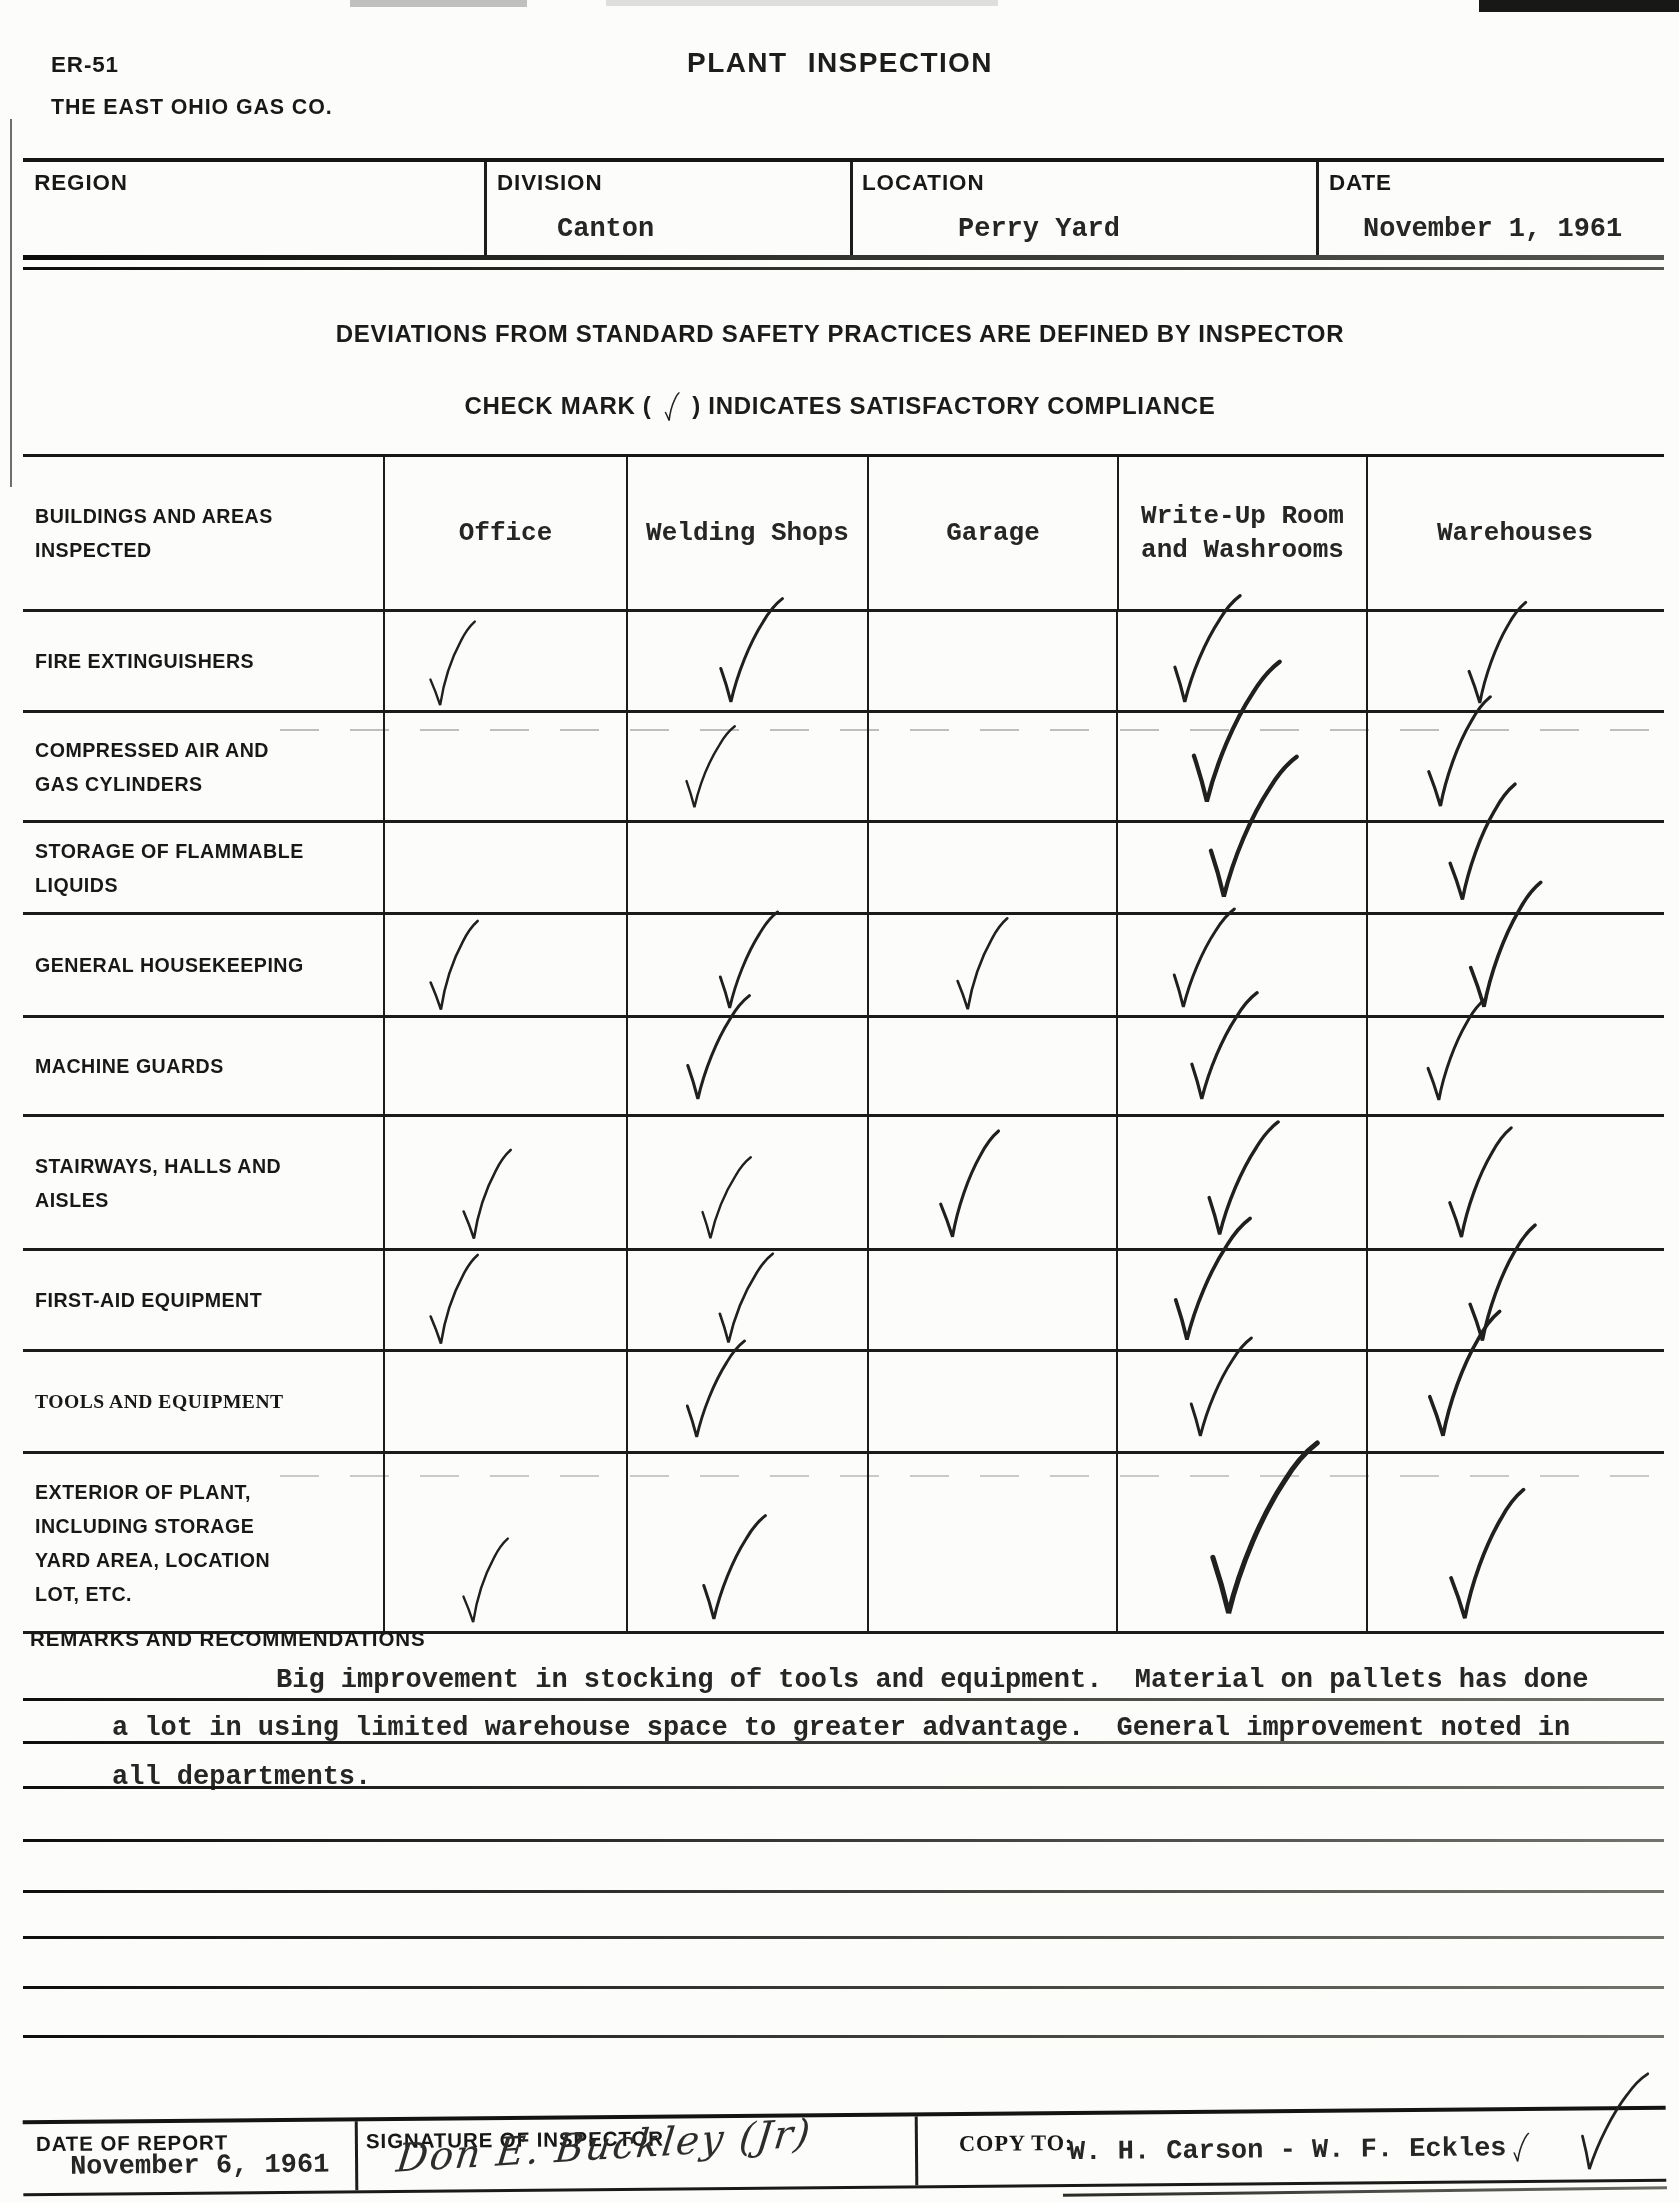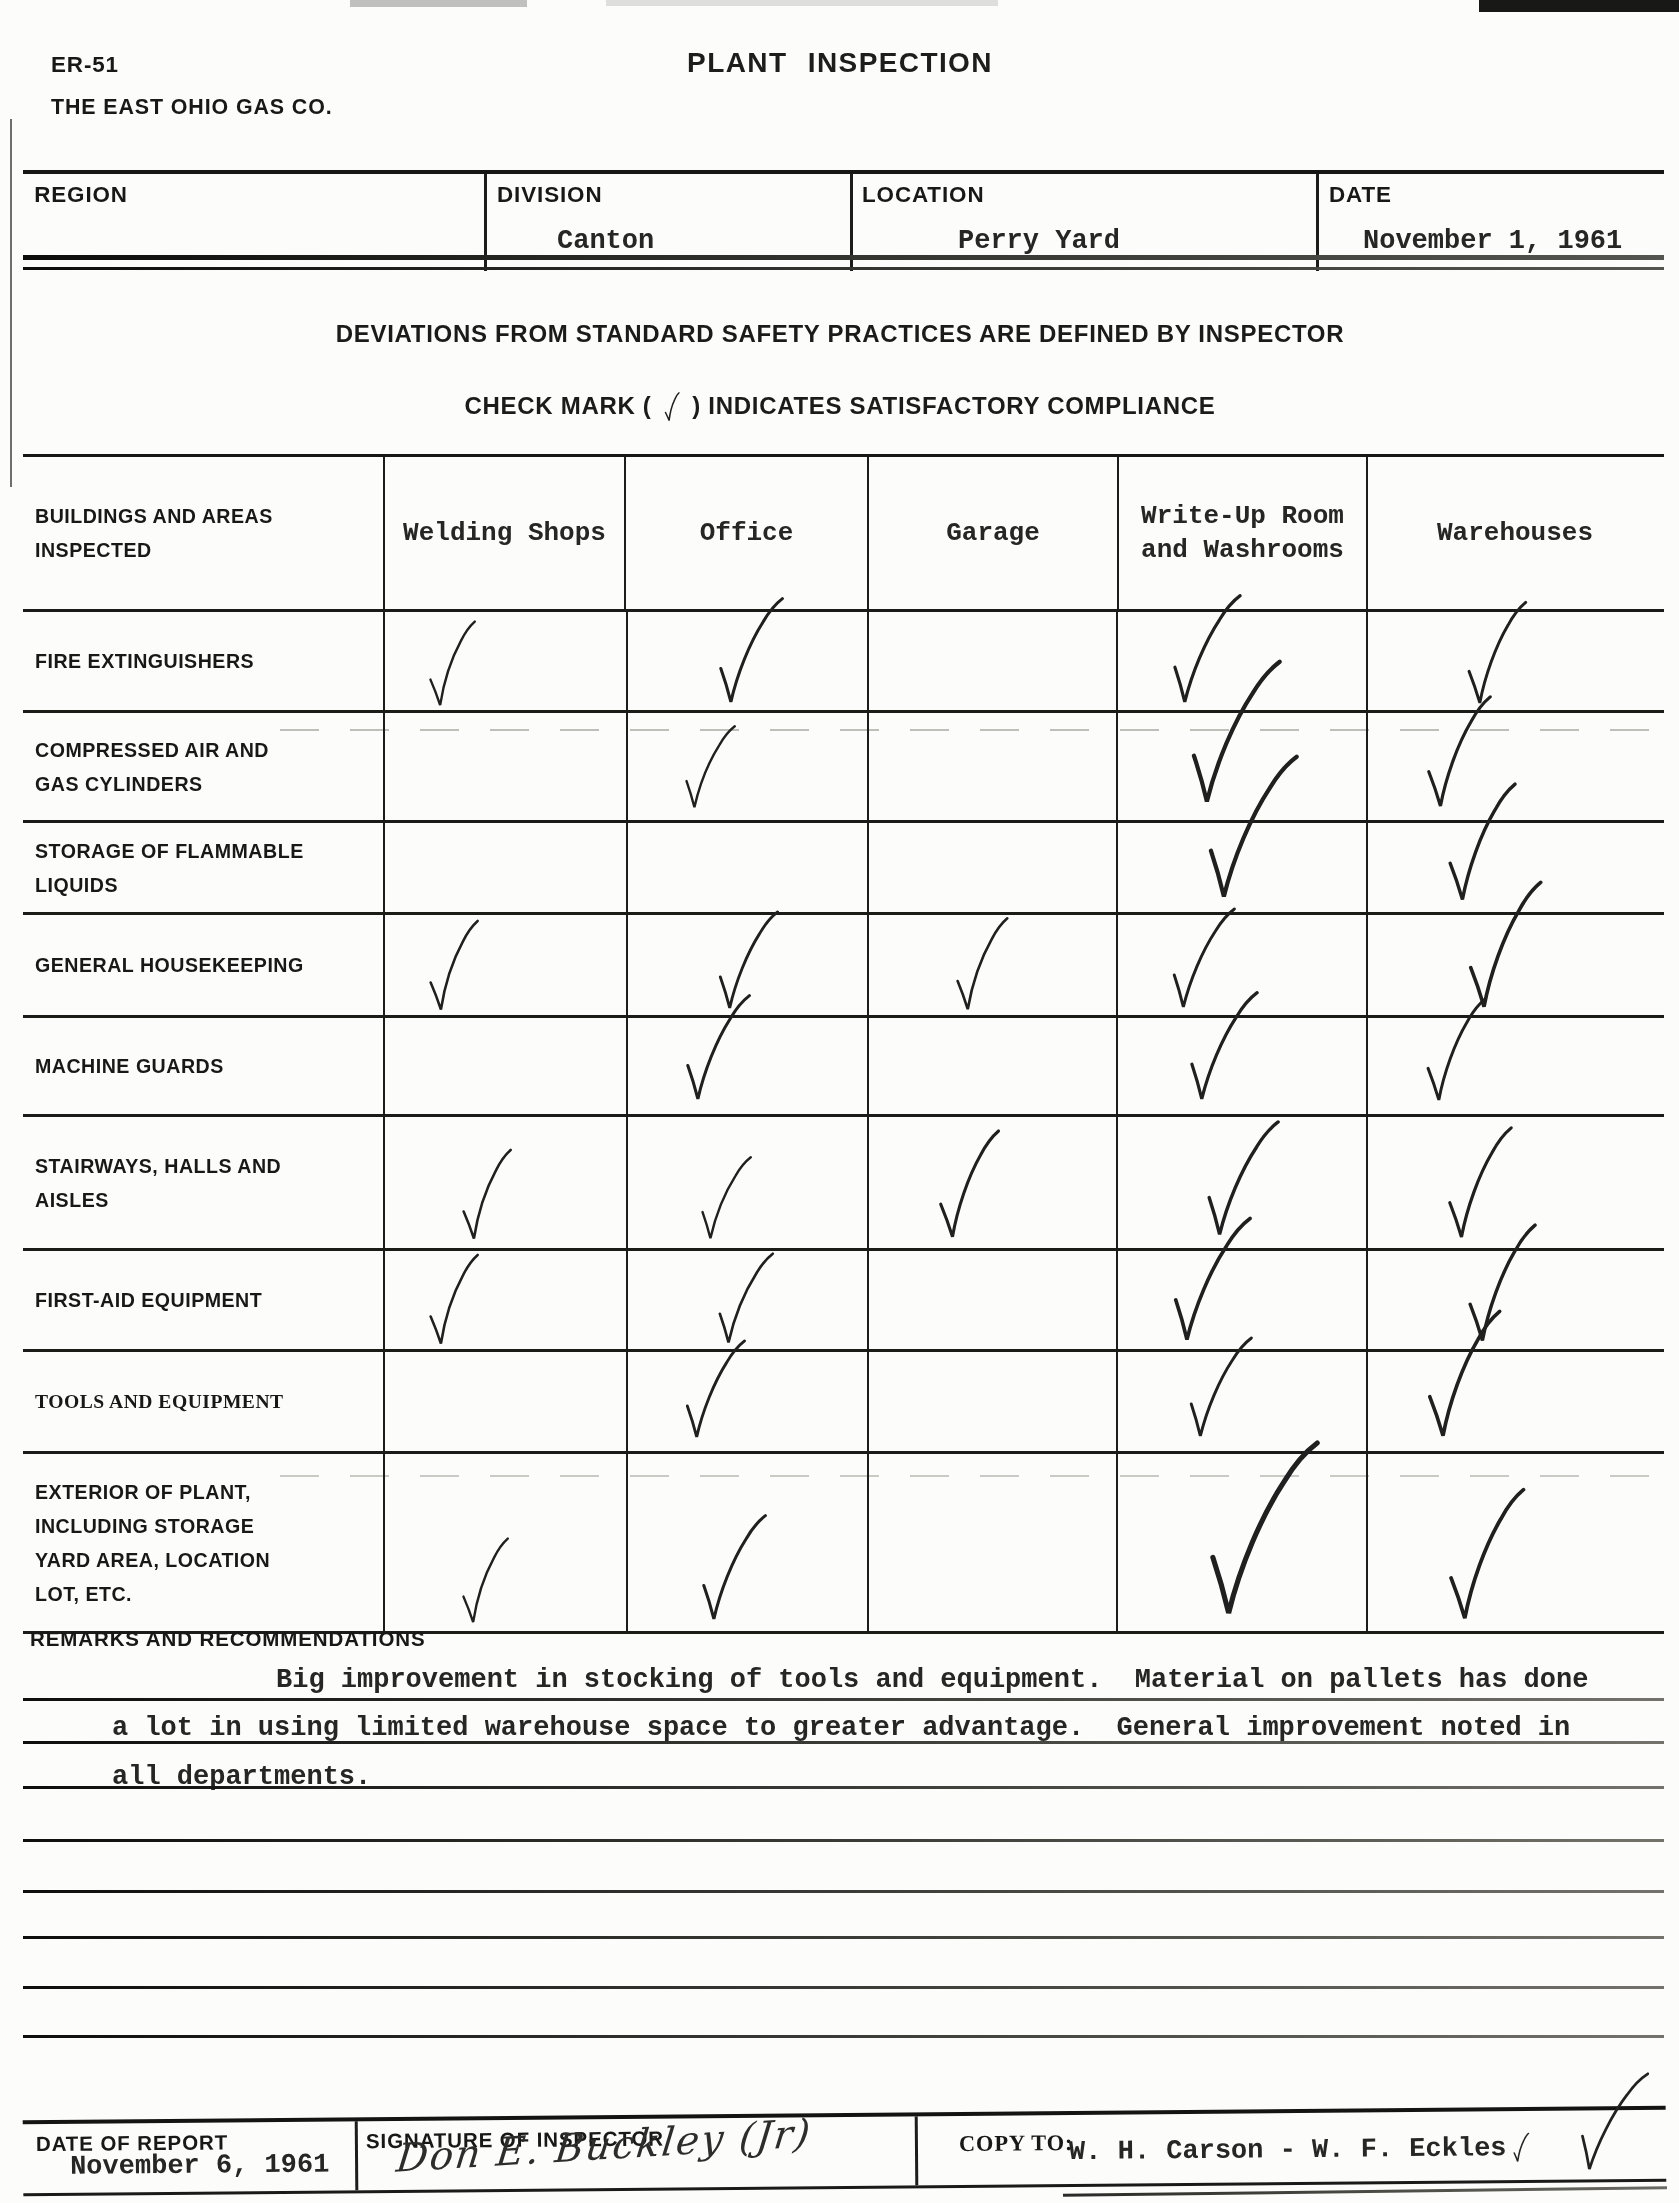--- a/index.html
+++ b/index.html
@@ -11,21 +11,21 @@
   
   .mono{font-family:"Liberation Mono",monospace;font-size:27px;font-weight:700;
         color:#262624;white-space:pre;}
   .title{font-size:28px;font-weight:700;letter-spacing:1.4px;word-spacing:11.2px;text-align:center;}
   .instr{width:100%;text-align:center;font-size:24px;font-weight:700;letter-spacing:0.7px;color:#1b1b19;}
   
   .hline{background:linear-gradient(90deg,#0d0d0b,#30302c 45%,#55554f 100%);height:3.7px;}
   .rule{left:23px;width:1641px;height:2.8px;
         background:linear-gradient(90deg,#0e0e0c,#3a3a36 50%,#73736b 100%);}
   
-  .info{left:23px;top:158px;width:1641px;height:97px;border-top:4.7px solid #161614;margin-top:12px;}
+  .info{left:23px;top:158px;width:1641px;height:97px;border-top:4.7px solid #161614;}
   .vline{position:absolute;top:0;bottom:0;width:2.8px;background:#1c1c1a;}
   
   .table{left:23px;top:454px;width:1641px;border-top:3.7px solid #171715;}
   .t-row{display:flex;border-bottom:3.7px solid #1b1b18;}
   .t-cell{position:relative;box-sizing:border-box;}
   .t-cell + .t-cell{border-left:2.8px solid #1c1c1a;}
   .label-cell{display:flex;flex-direction:column;justify-content:center;
         padding-left:12px;font-size:19.6px;font-weight:700;letter-spacing:0.5px;line-height:34px;color:#181816;}
   .col-head{display:flex;flex-direction:column;justify-content:center;align-items:center;
         font-family:"Liberation Mono",monospace;font-size:26px;font-weight:700;color:#262624;line-height:34px;}
@@ -81,25 +81,25 @@
     </svg>
     <span>) INDICATES SATISFACTORY COMPLIANCE</span>
   </div>
 
   <div class="abs table">
       <div class="t-row" style="height: 152px;">
         <div class="t-cell label-cell" style="width: 360px;">
           <div>BUILDINGS AND AREAS</div>
           <div>INSPECTED</div>
         </div>
+        <div class="t-cell col-head" style="width: 243px;">
+          <div>Office</div>
+        </div>
         <div class="t-cell col-head" style="width: 241px;">
           <div>Welding Shops</div>
-        </div>
-        <div class="t-cell col-head" style="width: 243px;">
-          <div>Office</div>
         </div>
         <div class="t-cell col-head" style="width: 250px;">
           <div>Garage</div>
         </div>
         <div class="t-cell col-head" style="width: 249px;">
           <div>Write-Up Room</div>
           <div>and Washrooms</div>
         </div>
         <div class="t-cell col-head" style="width: 296px;">
           <div>Warehouses</div>

